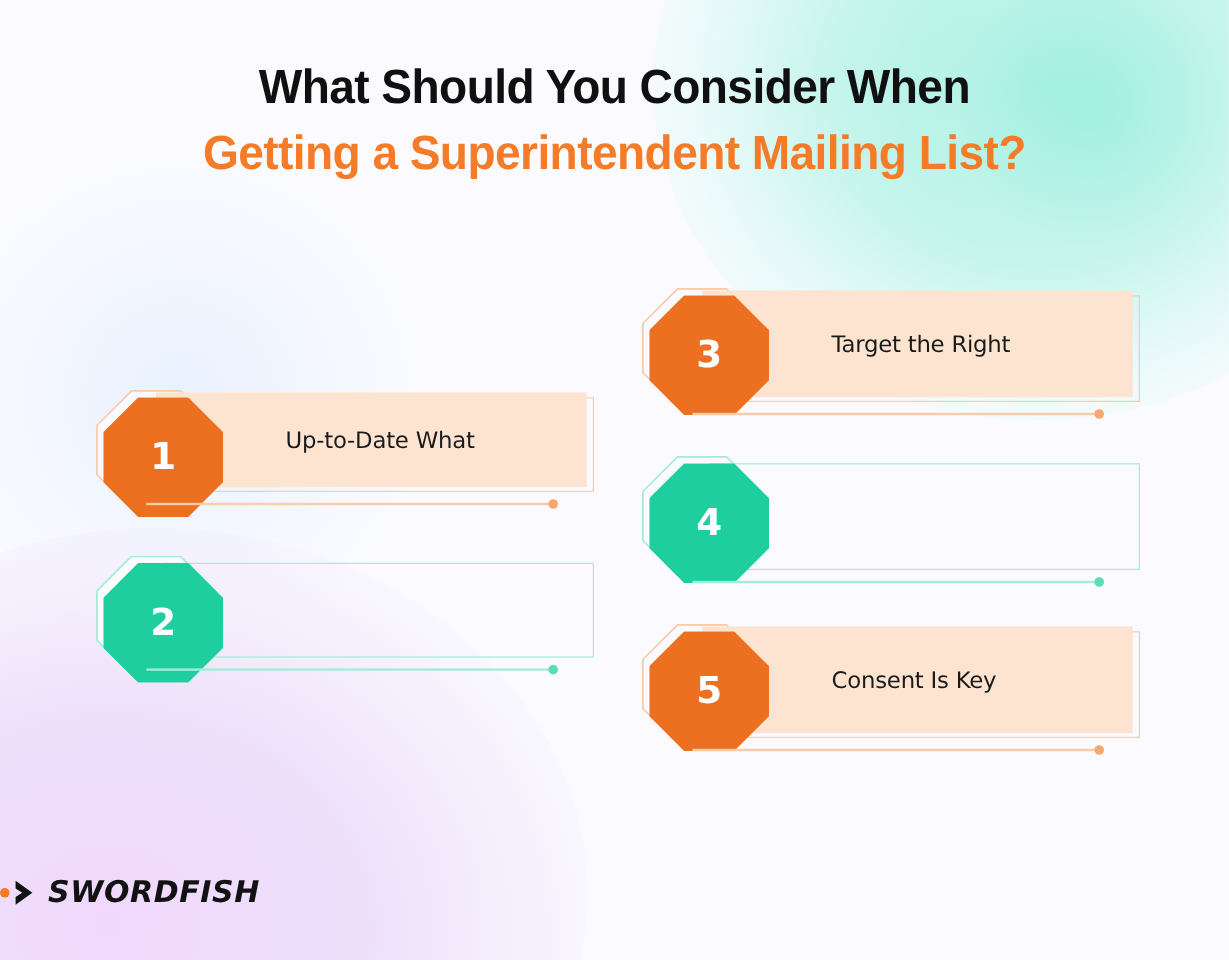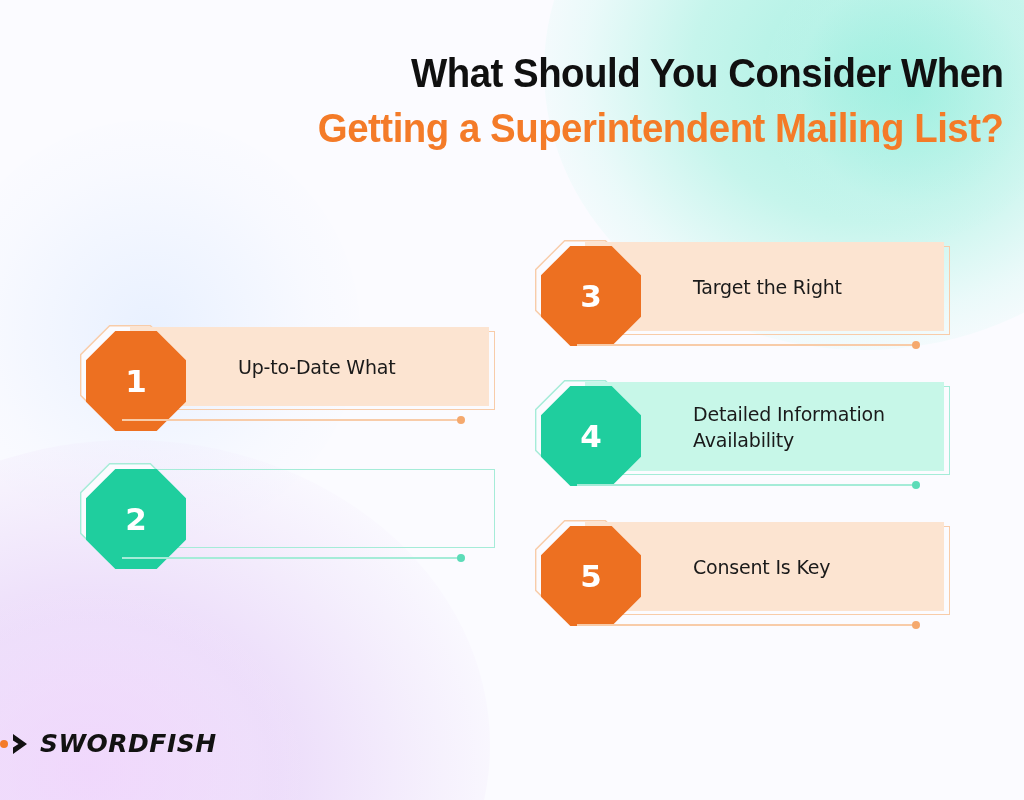--- a/index.html
+++ b/index.html
@@ -35,21 +35,21 @@
   }
   .glow-blue {
     position:absolute; top:120px; left:-60px;
     width:420px; height:420px; border-radius:50%;
     background:radial-gradient(ellipse at 50% 50%, rgba(228,238,255,0.8) 0%, rgba(240,245,255,0.3) 55%, rgba(251,251,255,0) 76%);
   }
 
   #page { position:absolute; inset:0; z-index:2; }
 
   
-  .heading { position:absolute; top:46px; left:0; width:1024px; text-align:right; }
+  .heading { position:absolute; top:46px; left:0; width:1024px; text-align:center; }
   .heading .line {
     font-size:40px;
     font-weight:bold;
     letter-spacing:-0.5px;
     line-height:55px;
     font-family:"Liberation Sans Narrow","Liberation Sans", sans-serif;
     transform:scaleX(0.96);
   }
   .heading .l1 { color:#101010; }
   .heading .l2 { color:#F47B28; }
@@ -219,26 +219,20 @@
     </div>
     <div class="badge">3</div>
     <div class="underline">
         <span class="dot"></span>
       </div>
   </div>
 
   <div class="card tall theme-green" style="left:535px; top:380px;">
     <div class="badge-outline"></div>
     <div class="frame"></div>
-    <div class="body">
-      <div class="label">
-        <span>Detailed Information</span>
-        <span>Availability</span>
-      </div>
-    </div>
     <div class="badge">4</div>
     <div class="underline">
         <span class="dot"></span>
       </div>
   </div>
 
   <div class="card tall theme-orange" style="left:535px; top:520px;">
     <div class="badge-outline"></div>
     <div class="frame"></div>
     <div class="body">

